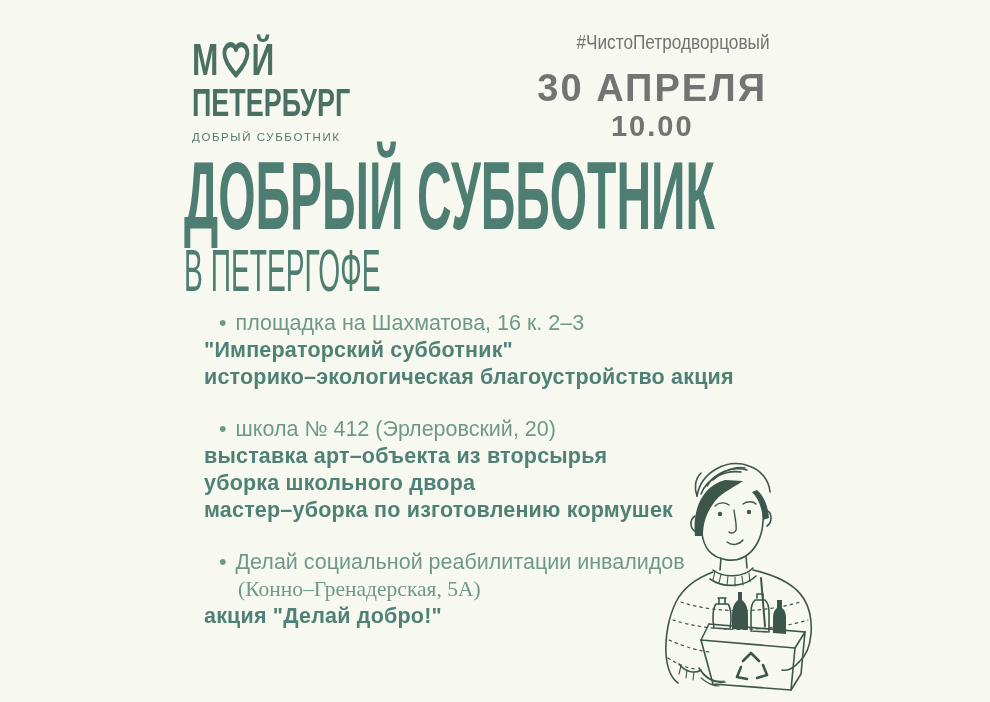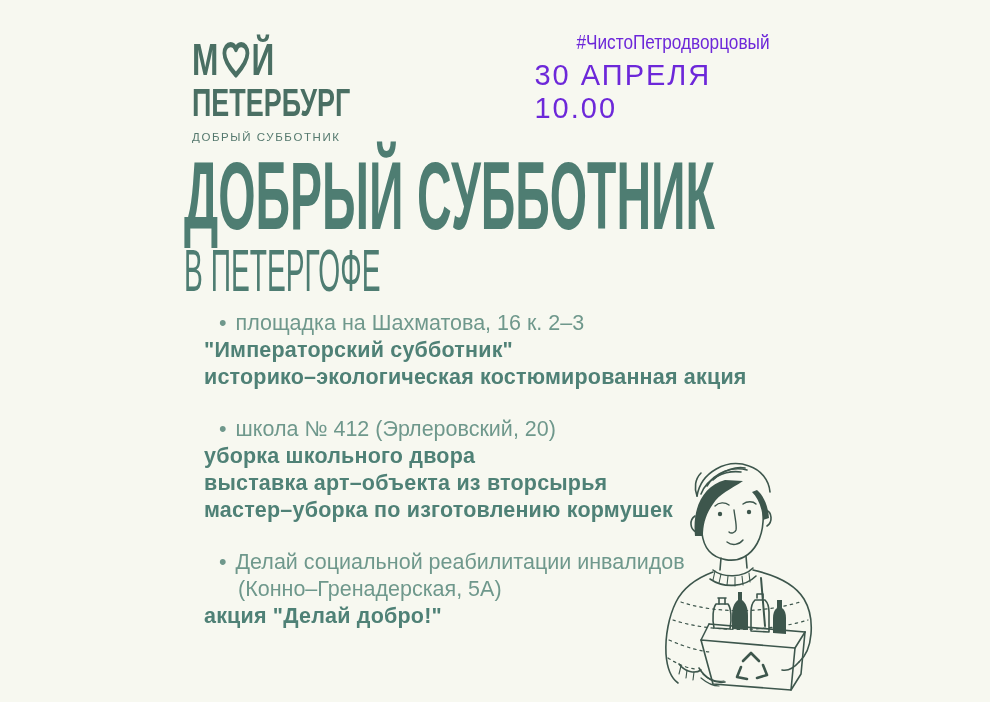--- a/index.html
+++ b/index.html
@@ -18,43 +18,43 @@
   .logo-heart { width:40px; height:40px; margin:0 1px; }
   .logo-line2 {
     font-weight:700; font-size:39px; line-height:1.05; margin-top:1px;
     transform:scaleX(0.69); transform-origin:left top; white-space:nowrap;
   }
   .logo-sub {
     margin-top:7px; font-size:11.5px; font-weight:400; letter-spacing:1.6px;
     color:#55796e; white-space:nowrap;
   }
   
-  .event-info { position:absolute; top:30px; right:220px; text-align:left; color:#6d28d9; }
+  .event-info { position:absolute; top:30px; right:220px; text-align:center; color:#737373; }
   .hashtag {
     font-size:21px; font-weight:500; white-space:nowrap;
     transform:scaleX(0.82); transform-origin:right top;
   }
-  .date { margin-top:5px; font-size:29px; font-weight:400; letter-spacing:2px; white-space:nowrap; }
-  .time { font-size:29px; font-weight:400; letter-spacing:2px; white-space:nowrap; }
+  .date { margin-top:13px; font-size:38px; font-weight:700; letter-spacing:2px; white-space:nowrap; }
+  .time { font-size:29px; font-weight:700; letter-spacing:2px; white-space:nowrap; }
   
   .title-block { position:absolute; left:184px; top:150px; color:#4e7d72; }
   .title-main {
     margin:0; font-size:96px; font-weight:700; line-height:0.95; white-space:nowrap;
     transform:scaleX(0.50); transform-origin:left top;
   }
   .title-sub {
     margin:0; font-size:60px; font-weight:500; line-height:1; white-space:nowrap;
     transform:scaleX(0.47); transform-origin:left top;
   }
   
   .events { position:absolute; left:204px; top:310px; font-size:21.5px; line-height:27px; width:560px; }
   .event { margin-bottom:25px; }
   .loc { color:#6f988c; padding-left:15px; white-space:nowrap; }
   .bullet { margin-right:9px; }
-  .loc2 { color:#6f988c; padding-left:34px; white-space:nowrap; }
+  .loc2 { color:#6f988c; padding-left:34px; white-space:nowrap;font-family:Liberation Serif, serif; }
   .detail { color:#4f8176; font-weight:700; letter-spacing:0.2px; white-space:nowrap; }
   
   .illustration { position:absolute; left:643px; top:450px; }
 </style>
 </head>
 <body>
 
 <div class="poster">
 
   <div class="logo">
@@ -78,27 +78,27 @@
   <div class="title-block">
     <h1 class="title-main">ДОБРЫЙ СУББОТНИК</h1>
     <h2 class="title-sub">В ПЕТЕРГОФЕ</h2>
   </div>
 
   <div class="events">
 
     <div class="event">
       <div class="loc"><span class="bullet">•</span><span>площадка на Шахматова, 16 к. 2–3</span></div>
       <div class="detail">"Императорский субботник"</div>
-      <div class="detail">историко–экологическая костюмированная акция</div>
+      <div class="detail">историко–экологическая благоустройство акция</div>
     </div>
 
     <div class="event">
       <div class="loc"><span class="bullet">•</span><span>школа № 412 (Эрлеровский, 20)</span></div>
+      <div class="detail">выставка арт–объекта из вторсырья</div>
       <div class="detail">уборка школьного двора</div>
-      <div class="detail">выставка арт–объекта из вторсырья</div>
       <div class="detail">мастер–уборка по изготовлению кормушек</div>
     </div>
 
     <div class="event">
       <div class="loc"><span class="bullet">•</span><span>Делай социальной реабилитации инвалидов</span></div>
       <div class="loc2">(Конно–Гренадерская, 5А)</div>
       <div class="detail">акция "Делай добро!"</div>
     </div>
 
   </div>

